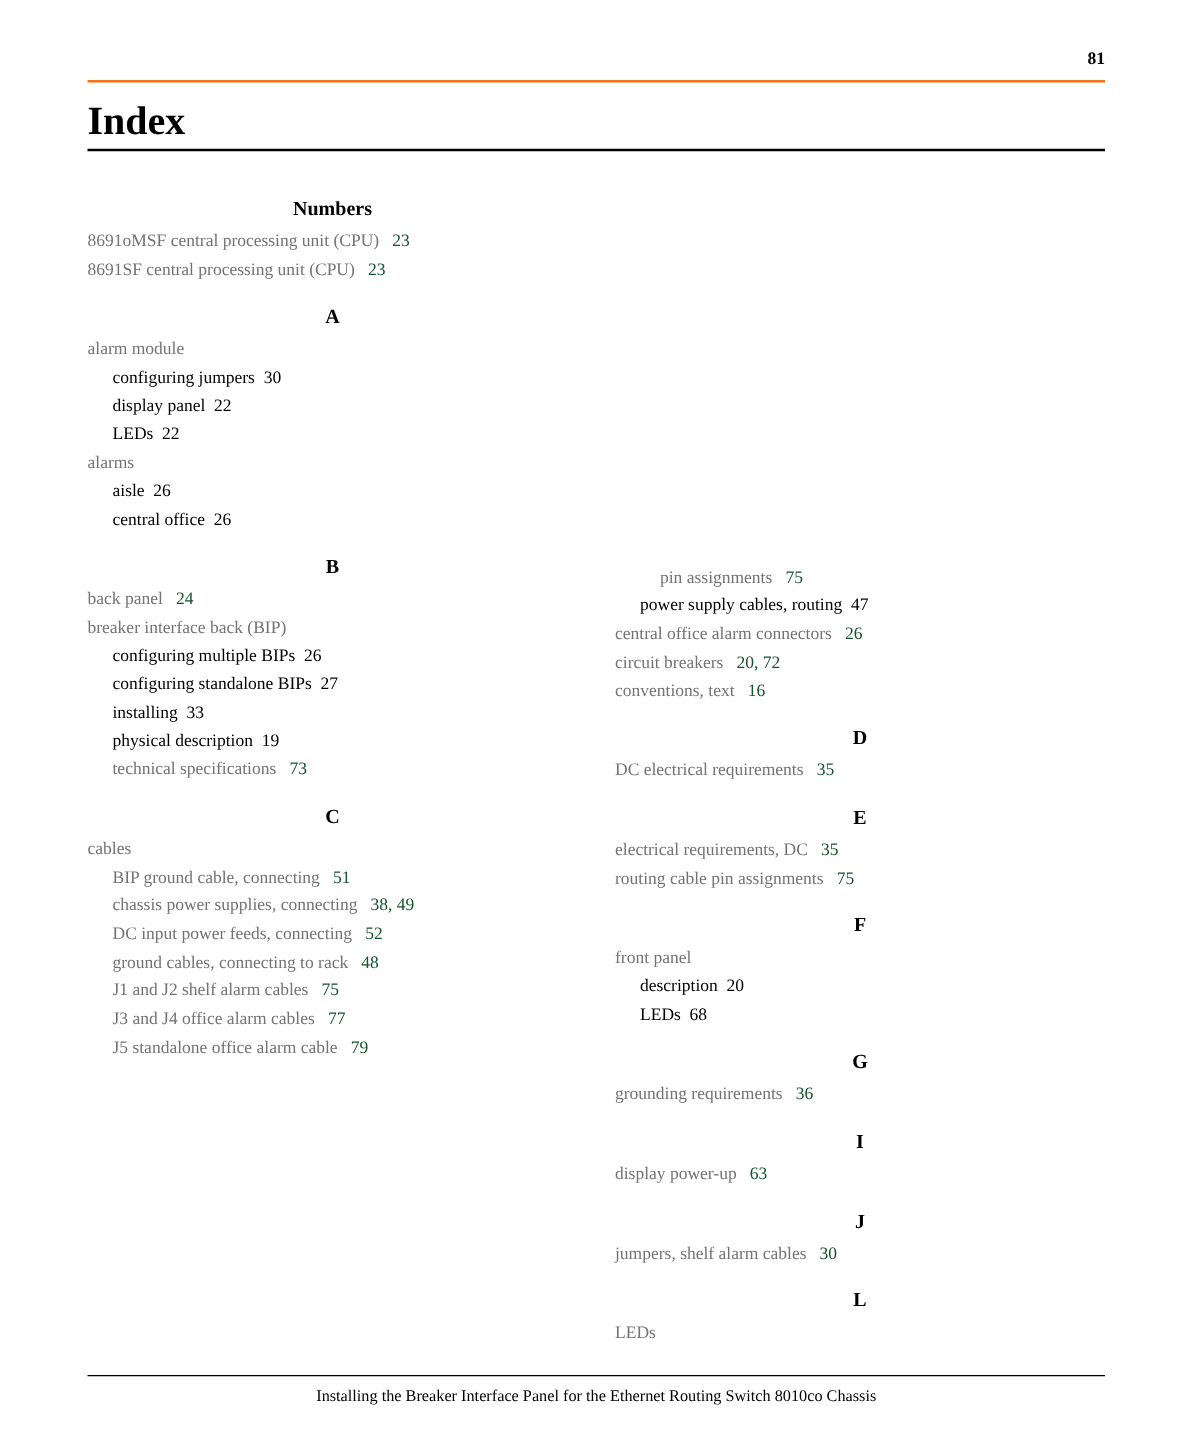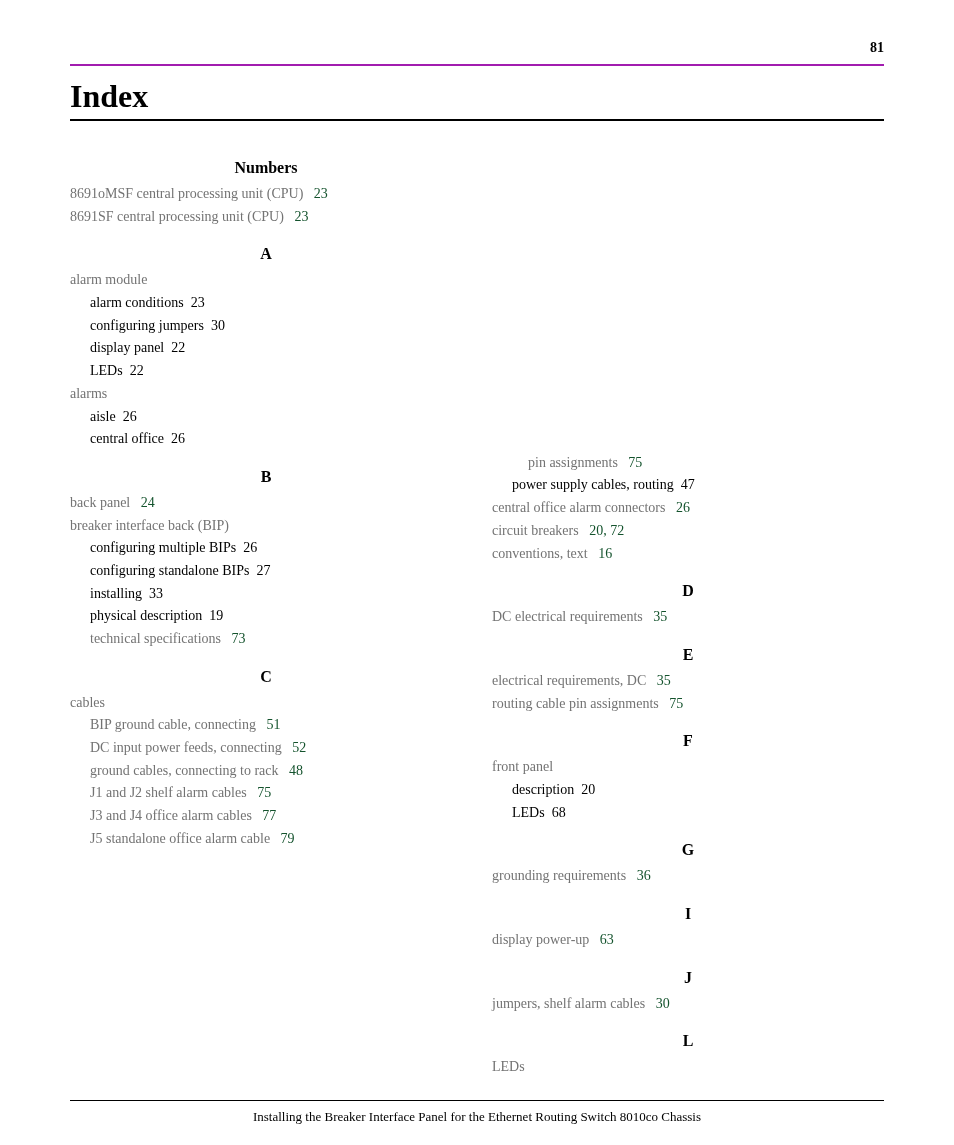--- a/index.html
+++ b/index.html
@@ -18,21 +18,21 @@
       background: #fff;
       padding: 40px 70px 60px 70px;
       position: relative;
     }
     .page-number {
       text-align: right;
       font-size: 14px;
       font-weight: bold;
       margin-bottom: 8px;
       padding-bottom: 8px;
-      border-bottom: 2px solid #a21caf;
+      border-bottom: 2px solid #f97316;
     }
     .index-title {
       font-size: 32px;
       font-weight: bold;
       margin-top: 12px;
       margin-bottom: 4px;
     }
     .title-divider {
       border: none;
       border-top: 2px solid #000;
@@ -112,23 +112,20 @@
         <a class="link">8691SF central processing unit (CPU)</a>
         <span class="page-ref">&nbsp;&nbsp;23</span>
       </div>
 
       <div class="section-letter">A</div>
 
       <div class="entry">
         <a class="link">alarm module</a>
       </div>
       <div class="sub-entry">
-        <span>alarm conditions&nbsp;&nbsp;23</span>
-      </div>
-      <div class="sub-entry">
         <span>configuring jumpers&nbsp;&nbsp;30</span>
       </div>
       <div class="sub-entry">
         <span>display panel&nbsp;&nbsp;22</span>
       </div>
       <div class="sub-entry">
         <span>LEDs&nbsp;&nbsp;22</span>
       </div>
 
       <div class="entry">
@@ -168,20 +165,24 @@
       </div>
 
       <div class="section-letter">C</div>
 
       <div class="entry">
         <a class="link">cables</a>
       </div>
       <div class="sub-entry">
         <a class="link">BIP ground cable, connecting</a>
         <span class="page-ref">&nbsp;&nbsp;51</span>
+      </div>
+      <div class="sub-entry">
+        <a class="link">chassis power supplies, connecting</a>
+        <span class="page-ref">&nbsp;&nbsp;38, 49</span>
       </div>
       <div class="sub-entry">
         <a class="link">DC input power feeds, connecting</a>
         <span class="page-ref">&nbsp;&nbsp;52</span>
       </div>
       <div class="sub-entry">
         <a class="link">ground cables, connecting to rack</a>
         <span class="page-ref">&nbsp;&nbsp;48</span>
       </div>
       <div class="sub-entry">

